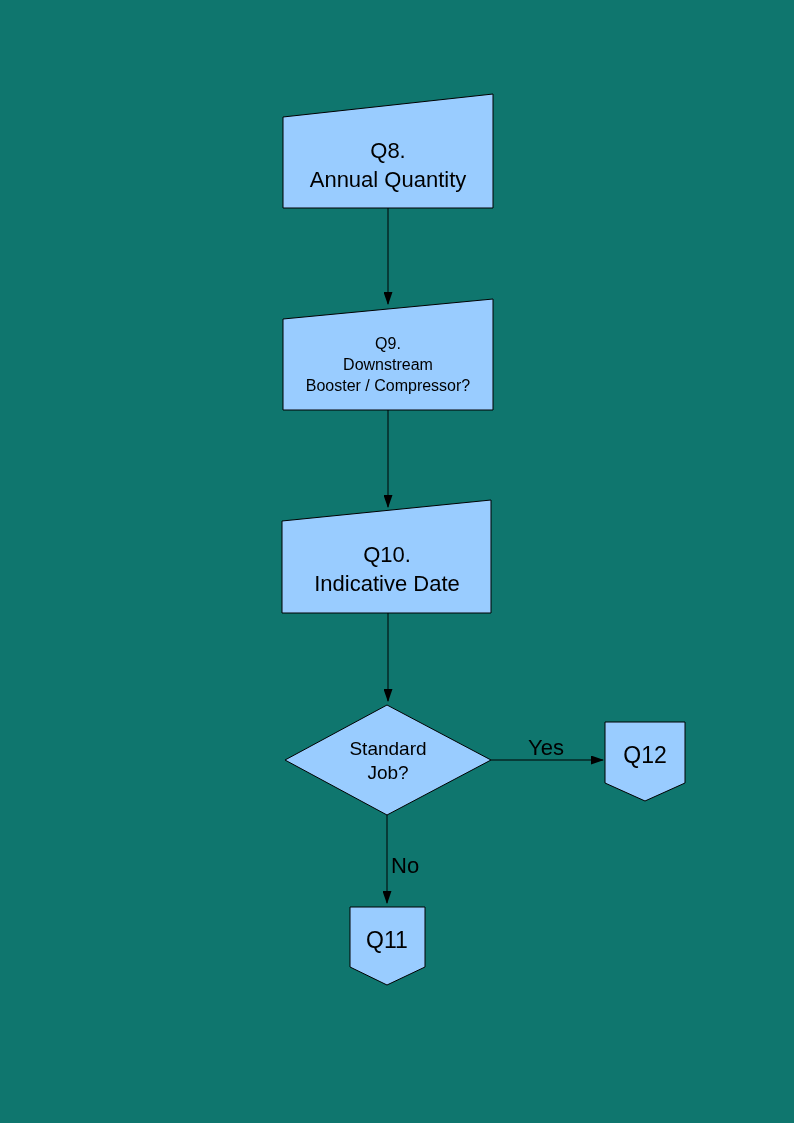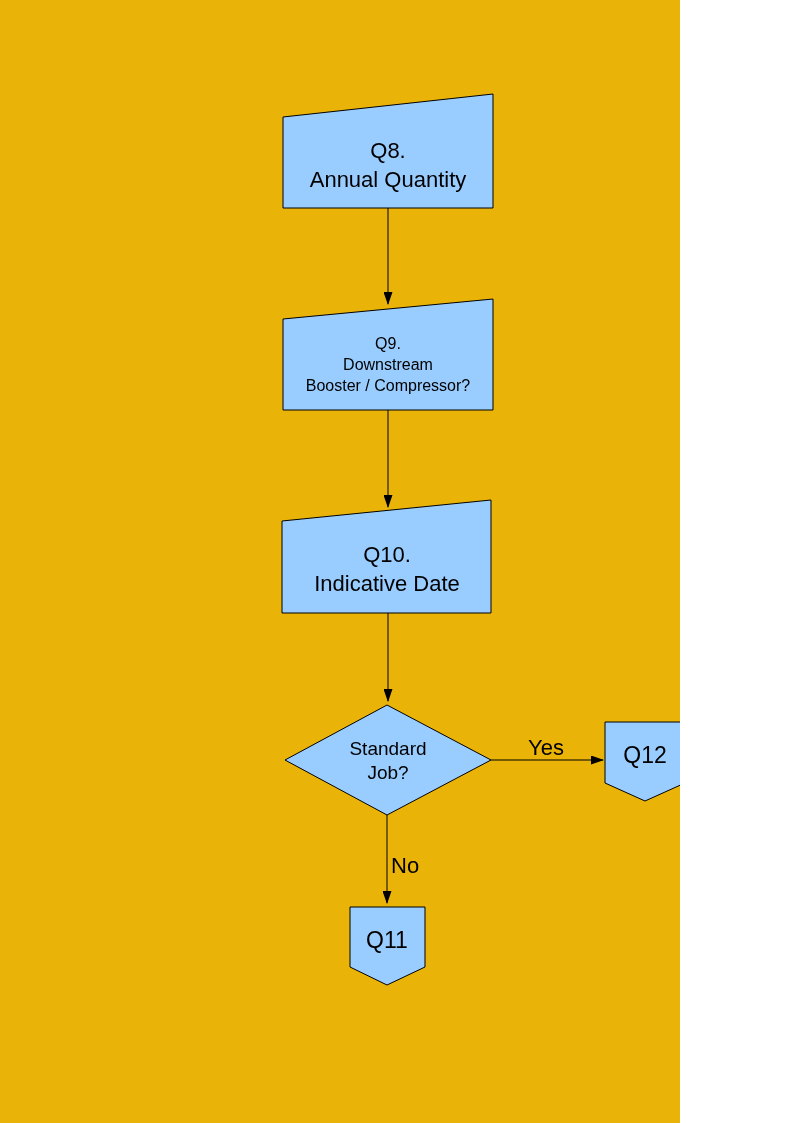--- a/index.html
+++ b/index.html
@@ -2,23 +2,23 @@
 <html><head>
 <meta charset="utf-8">
 <style>
   html, body {
     margin: 0;
     padding: 0;
     background: #ffffff;
   }
   .page {
     position: relative;
-    width: 680px;
+    width: 794px;
     height: 1123px;
-    background: #eab308;
+    background: #0f766e;
     overflow: hidden;
     font-family: "Liberation Sans", sans-serif;
   }
   svg.flowchart {
     position: absolute;
     left: 0;
     top: 0;
     width: 794px;
     height: 1123px;
   }

